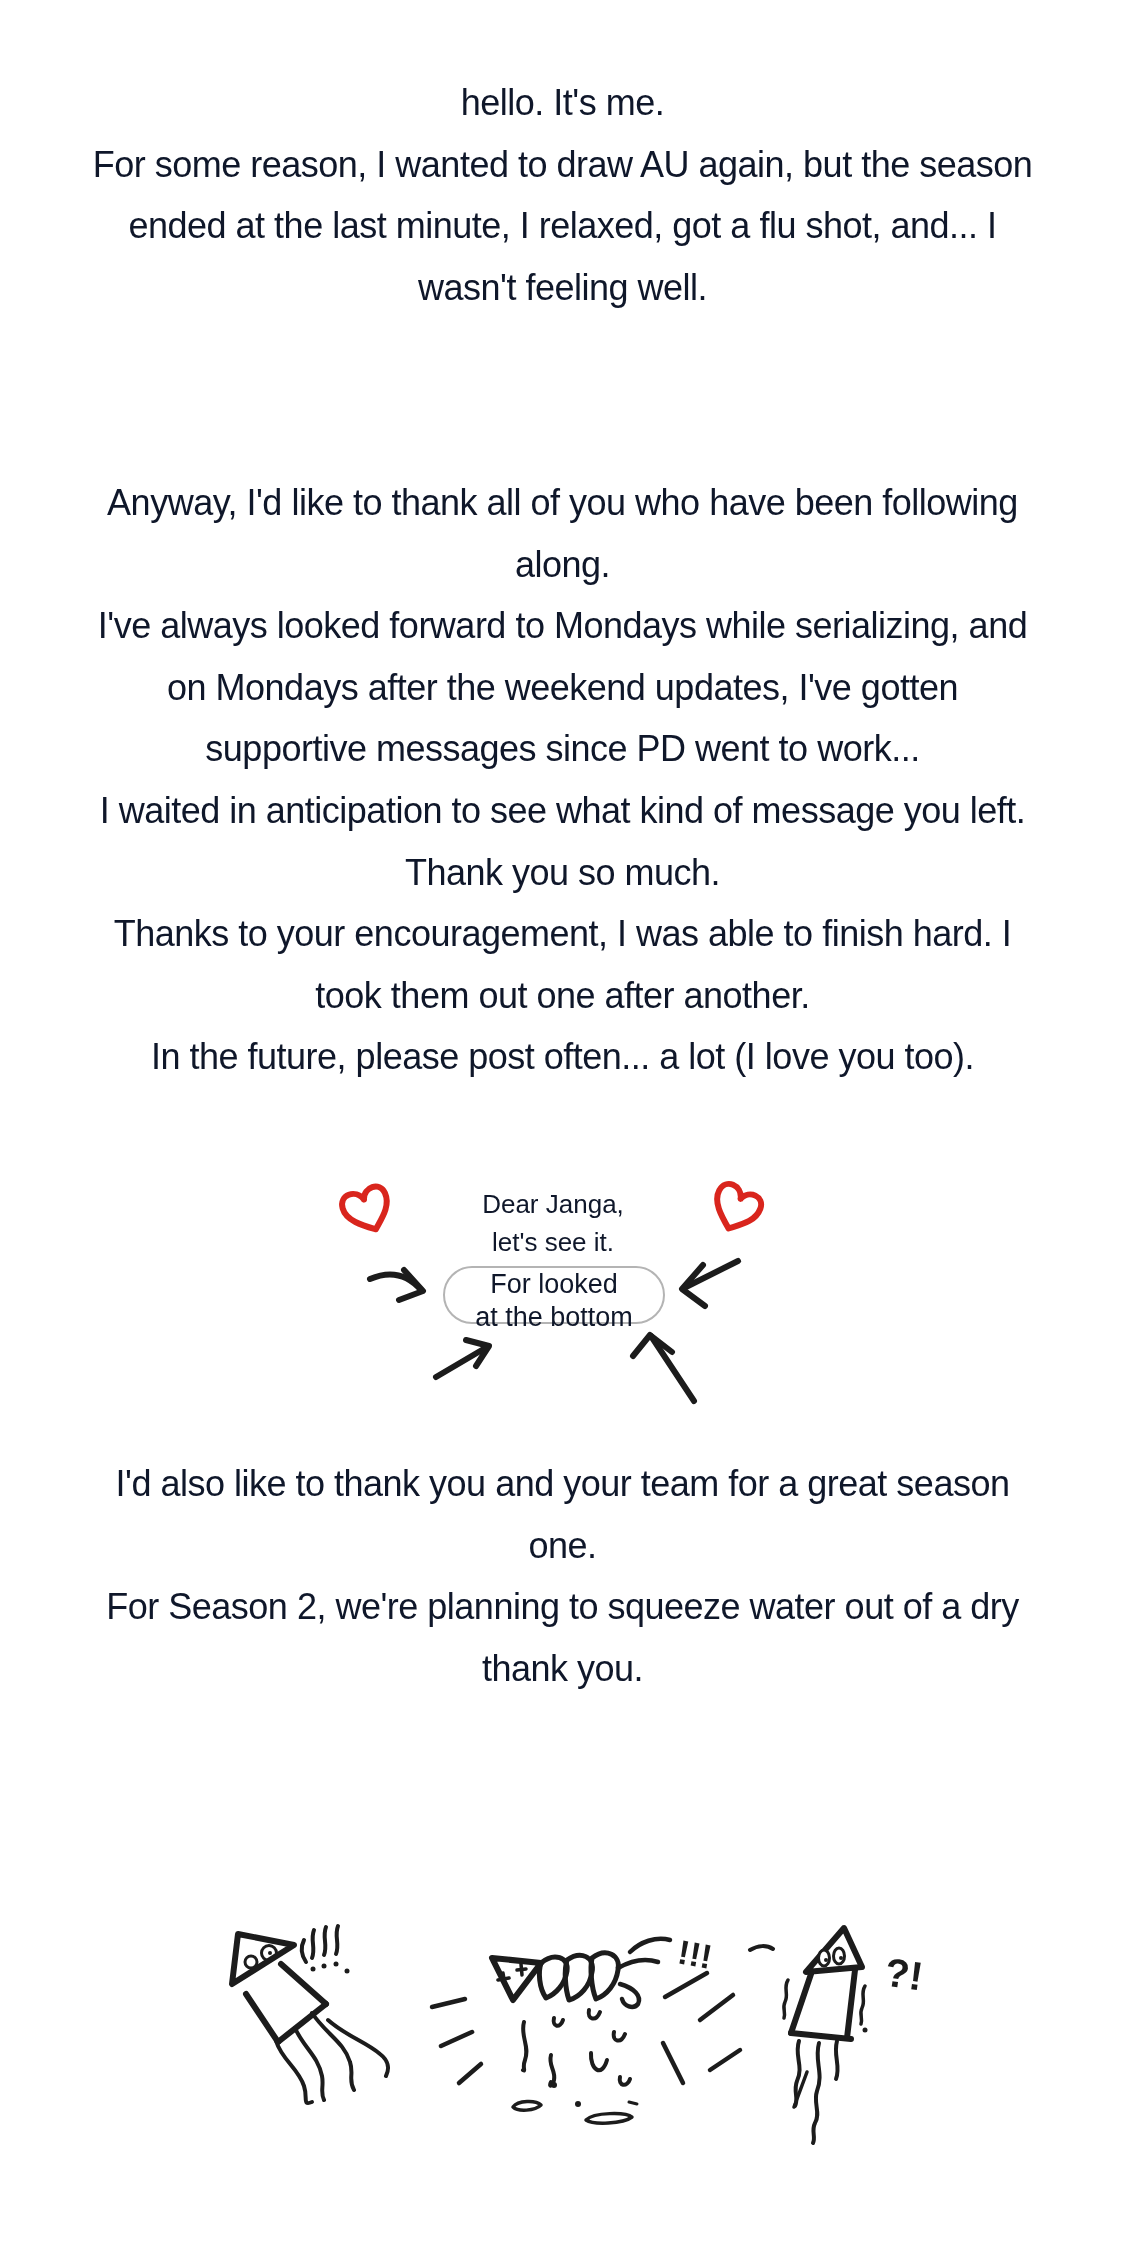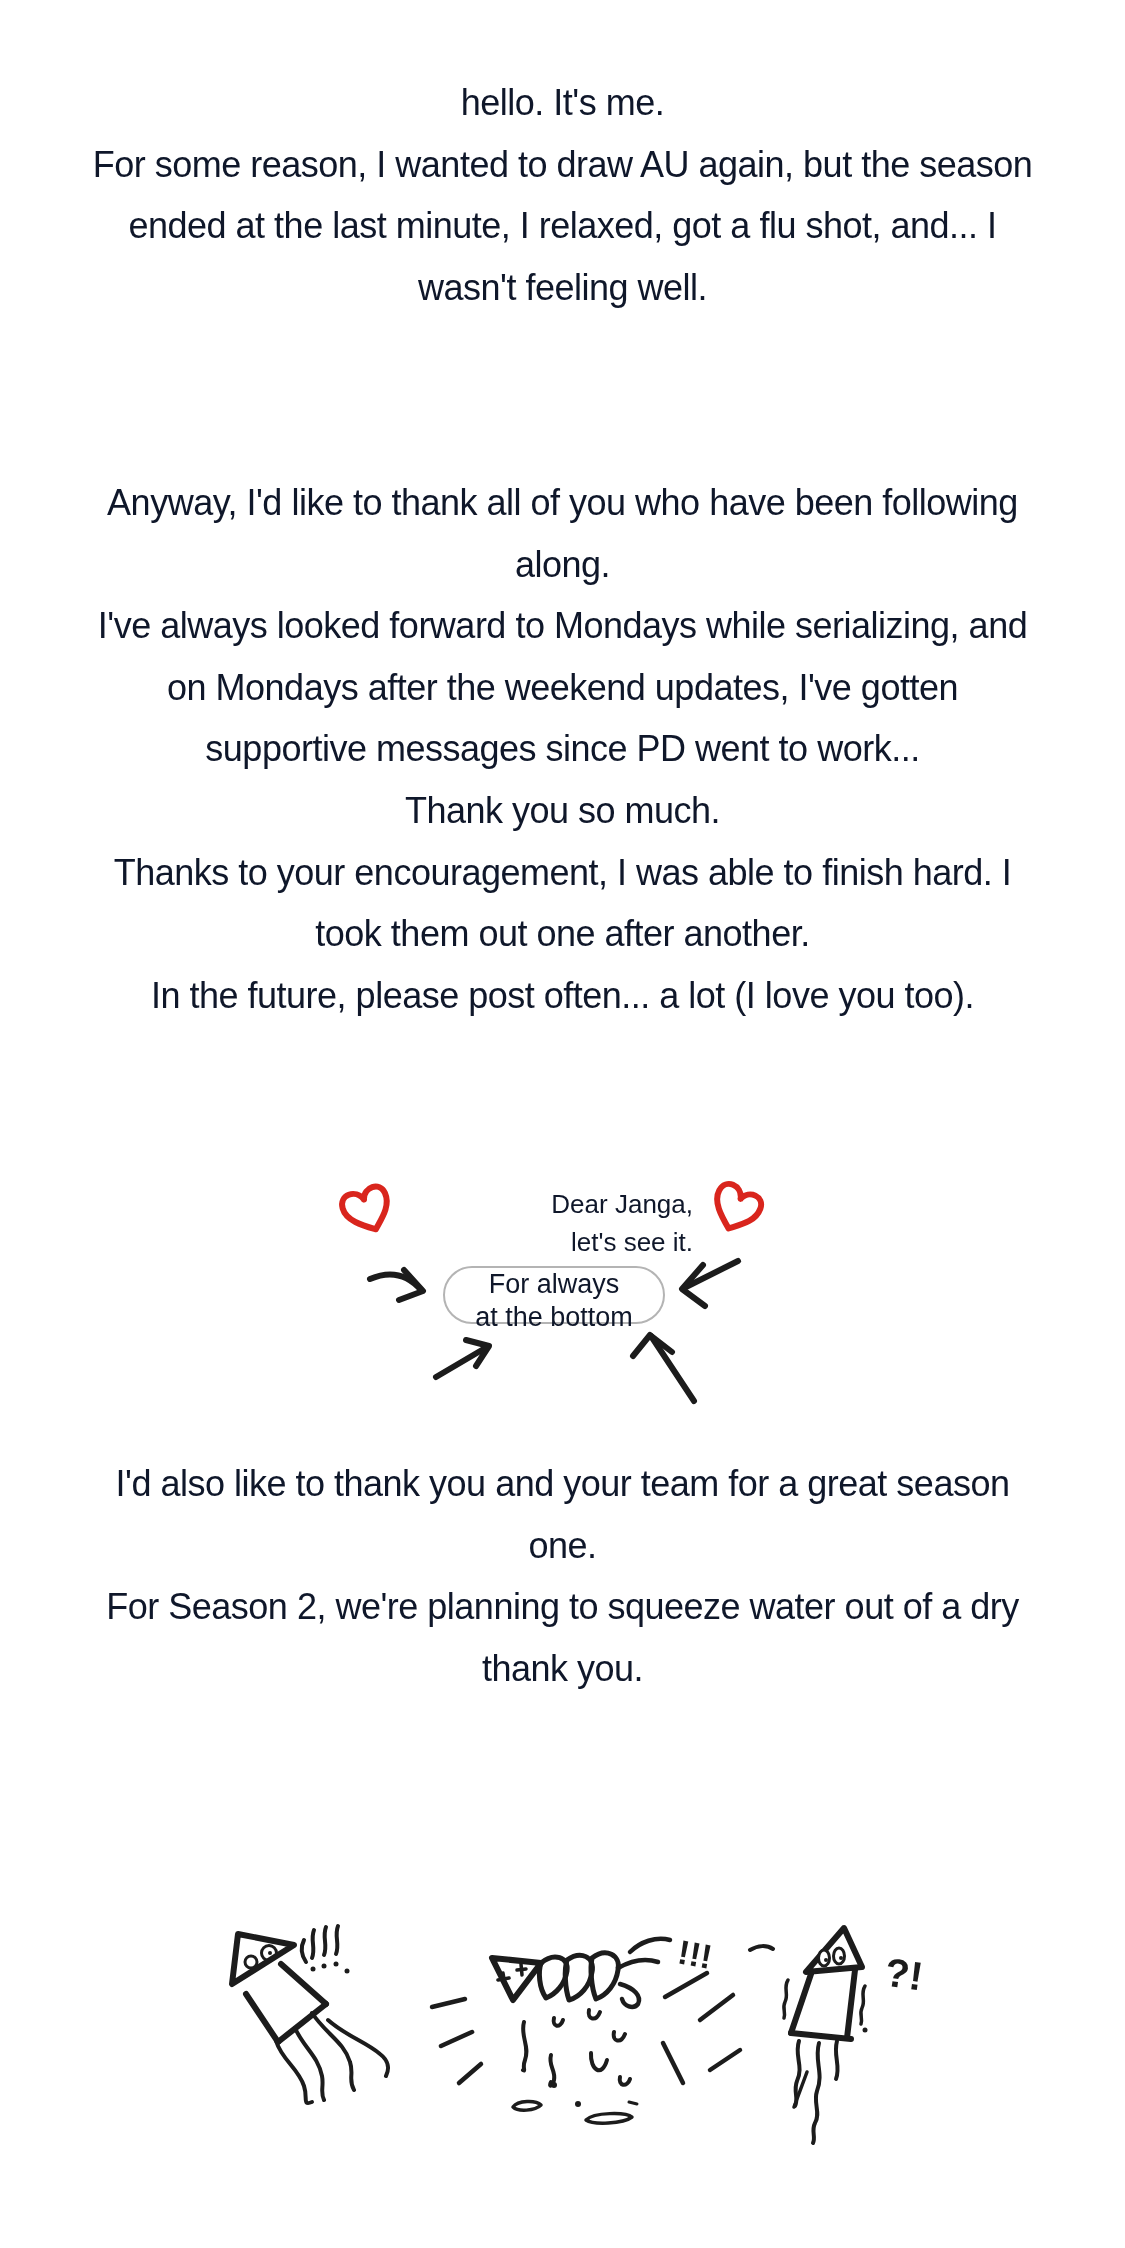--- a/index.html
+++ b/index.html
@@ -15,21 +15,21 @@
   .line{
     height:61.6px;line-height:61.6px;
     font-size:36px;letter-spacing:-0.5px;
     white-space:nowrap;
   }
   .para-intro{top:72px;}
   .para-thanks{top:472px;}
   .para-season2{top:1453px;}
 
   .note-line{
-    position:absolute;left:413px;width:280px;text-align:right;
+    position:absolute;left:413px;width:280px;text-align:center;
     font-size:26px;line-height:30px;white-space:nowrap;
   }
   .note-line1{top:1189px;}
   .note-line2{top:1227px;}
   .capsule{
     position:absolute;left:443px;top:1266px;width:222px;height:58px;
     border:2px solid #b4b4b4;border-radius:30px;box-sizing:border-box;
     background:transparent;
   }
   .cap-line{
@@ -59,20 +59,21 @@
     <div class="line">ended at the last minute, I relaxed, got a flu shot, and... I</div>
     <div class="line">wasn't feeling well.</div>
   </div>
 
   <div class="para para-thanks">
     <div class="line">Anyway, I'd like to thank all of you who have been following</div>
     <div class="line">along.</div>
     <div class="line">I've always looked forward to Mondays while serializing, and</div>
     <div class="line">on Mondays after the weekend updates, I've gotten</div>
     <div class="line">supportive messages since PD went to work...</div>
+    <div class="line">I waited in anticipation to see what kind of message you left.</div>
     <div class="line">Thank you so much.</div>
     <div class="line">Thanks to your encouragement, I was able to finish hard. I</div>
     <div class="line">took them out one after another.</div>
     <div class="line">In the future, please post often... a lot (I love you too).</div>
   </div>
 
   <svg class="note-art" width="450" height="270" viewBox="0 0 450 270">
     <g transform="translate(47,58) rotate(-20)">
       <path d="M 0,-9 C -4,-22 -22,-22 -23,-8 C -24,5 -10,15 1,23 C 10,15 23,6 22,-8 C 21,-21 4,-21 0,-9" fill="none" stroke-width="6" stroke-linecap="round" stroke-linejoin="round" stroke="#d9251d"></path>
     </g>
@@ -93,21 +94,21 @@
     </g>
     <g>
       <path class="ink" stroke-width="6" d="M 374,251 L 331,186"></path>
       <path class="ink" stroke-width="6" d="M 313,206 L 330,185 L 352,202"></path>
     </g>
   </svg>
 
   <div class="note-line note-line1">Dear Janga,</div>
   <div class="note-line note-line2">let's see it.</div>
   <div class="capsule"></div>
-  <div class="cap-line cap-line1">For always</div>
+  <div class="cap-line cap-line1">For looked</div>
   <div class="cap-line cap-line2">at the bottom</div>
 
   <div class="para para-season2">
     <div class="line">I'd also like to thank you and your team for a great season</div>
     <div class="line">one.</div>
     <div class="line">For Season 2, we're planning to squeeze water out of a dry</div>
     <div class="line">thank you.</div>
   </div>
 
   <svg class="squid-art" width="730" height="270" viewBox="0 0 730 270">

